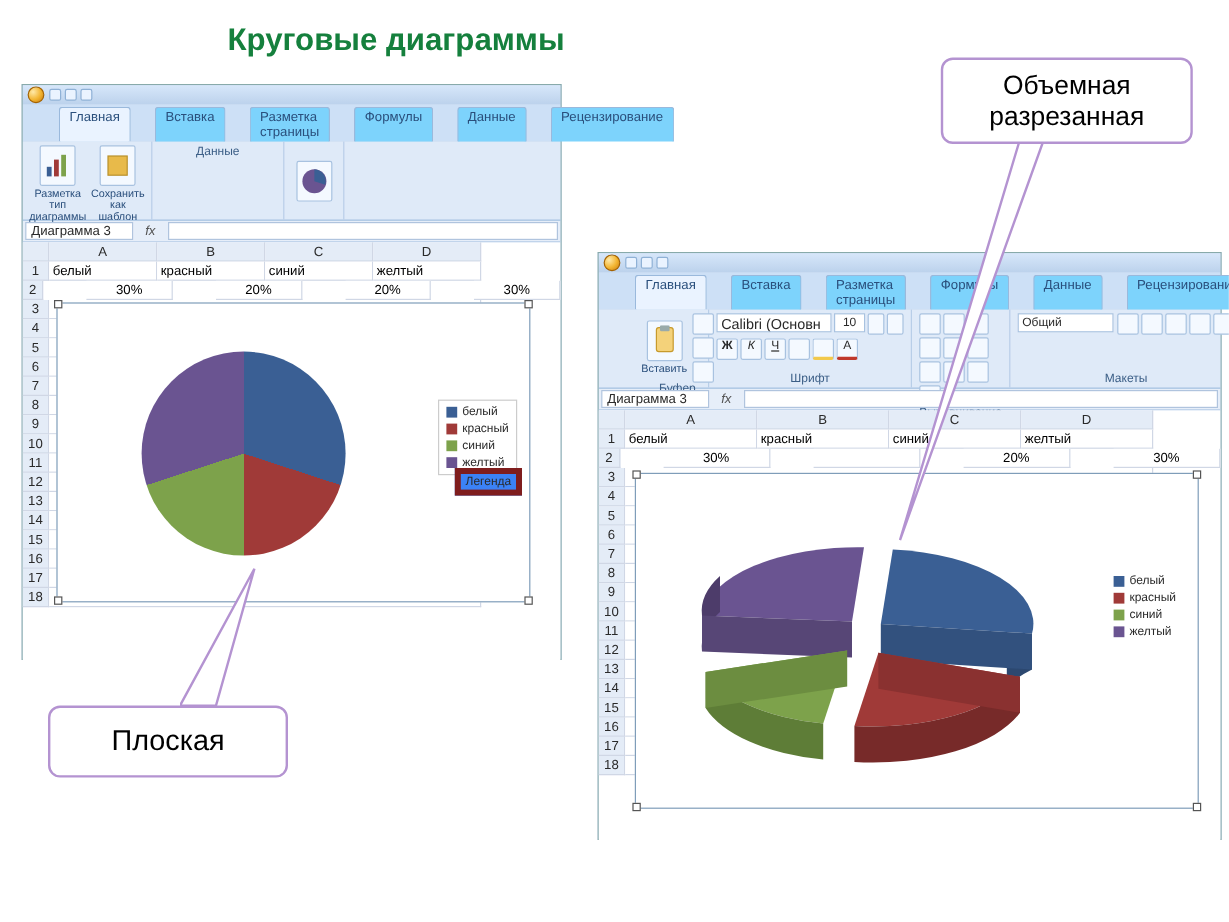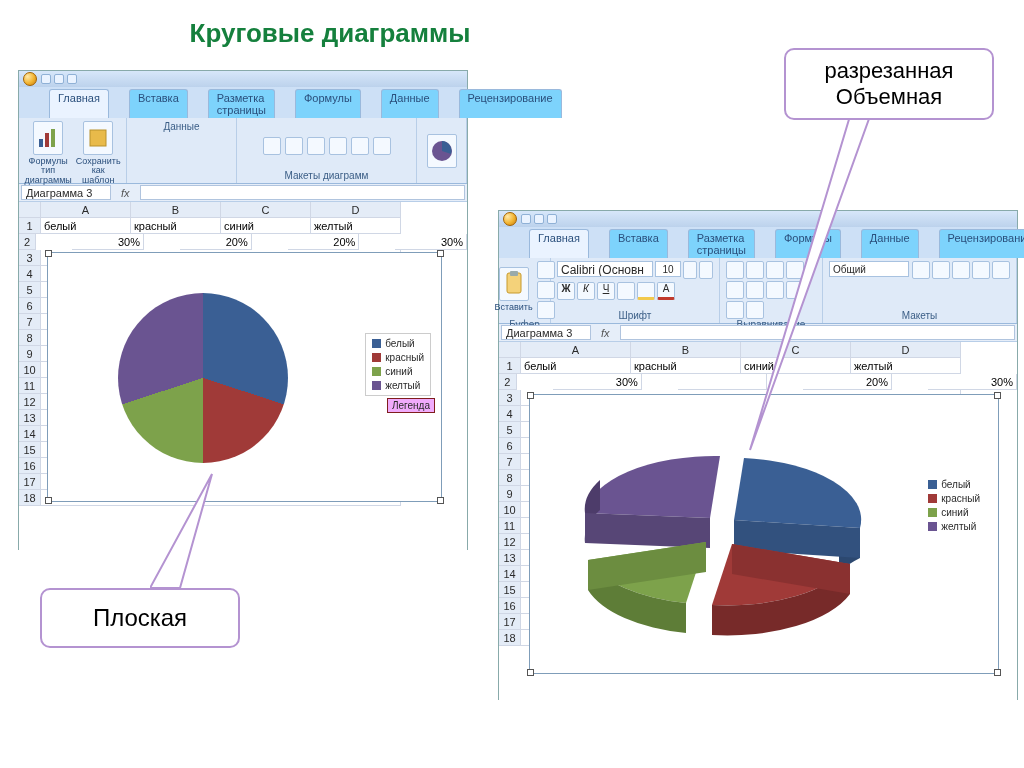--- a/index.html
+++ b/index.html
@@ -106,21 +106,21 @@
     border: 1px solid #d0d7e5; border-top:none; border-left:none;
     height: 16px; line-height:16px;
     font-size: 11px;
     overflow: hidden; white-space: nowrap;
   }
   .corner, .rh { background:#e4ecf7; text-align:center; }
   .ch { background:#e4ecf7; text-align:center; }
   .corner { width:22px; }
   .rh { width:22px; }
   .cell { padding: 0 3px; background:#fff; color:#000;}
-  .cell.r { text-align:right;margin-left:36px; }
+  .cell.r { text-align:center;margin-left:36px; }
   .chartbox {
     position:absolute;
     border: 1px solid #7f9db9;
     background:#fff;
   }
   .chartbox .handles::before, .chartbox .handles::after,
   .chartbox::before, .chartbox::after {
     content:""; position:absolute; width:5px;height:5px;
     background:#fff;border:1px solid #555;
   }
@@ -135,21 +135,21 @@
     border:1px solid #ccc; padding:4px 6px; background:#fff;
   }
   .legend.noborder { border:none; }
   .lg { display:flex; align-items:center; gap:4px;}
   .sw { width:9px; height:9px; }
   .c-blue   { background:#3a5f94; }
   .c-red    { background:#a03a38; }
   .c-green  { background:#7da24b; }
   .c-purple { background:#6a5491; }
   .tooltip {
-    position:absolute; background:#f0abfc; border:1px solid #7f1d1d;
+    position:absolute; background:#3b82f6; border:5px solid #7f1d1d;
     font-size:10px; padding:1px 4px;
   }
   
   .pie2d {
     position:absolute;
     width:170px; height:170px; border-radius:50%;
     background: conic-gradient(
       from 0deg,
       #3a5f94 0deg 108deg,     
       #a03a38 108deg 180deg,
@@ -163,22 +163,22 @@
     position:absolute;
     z-index:18;
   }
 </style>
 </head>
 <body>
 
 <div class="title">Круговые диаграммы</div>
 
 <div class="callout big" style="top:48px; right:30px; width:210px;">
+  <div>Объемная</div>
   <div>разрезанная</div>
-  <div>Объемная</div>
 </div>
 
 <svg class="ptr" style="left:740px; top:110px;" width="160" height="350">
   <polygon points="110,6 130,6 10,340" fill="#fff" stroke="#b493d1" stroke-width="2"></polygon>
 </svg>
 
 <div class="callout" style="left:40px; top:588px; width:200px; padding:14px 18px; font-size:24px;">
   <span>Плоская</span>
 </div>
 <svg class="ptr" style="left:150px; top:470px;" width="120" height="130">
@@ -206,46 +206,35 @@
     <div class="rgroup" style="width:108px;">
       <div class="icons">
         <div class="miniSplit">
           <div class="icbig">
               <svg width="22" height="22">
                 <rect x="2" y="12" width="4" height="8" fill="#3a5f94"></rect>
                 <rect x="8" y="6" width="4" height="14" fill="#a03a38"></rect>
                 <rect x="14" y="2" width="4" height="18" fill="#7da24b"></rect>
               </svg>
             </div>
-          <div class="l"><span>Формулы тип</span><br><span>диаграммы</span></div>
+          <div class="l"><span>Разметка тип</span><br><span>диаграммы</span></div>
         </div>
         <div class="miniSplit">
           <div class="icbig">
               <svg width="20" height="20">
                 <rect x="2" y="2" width="16" height="16" fill="#e8ba4a" stroke="#b8912c"></rect>
               </svg>
             </div>
           <div class="l"><span>Сохранить</span><br><span>как шаблон</span></div>
         </div>
       </div>
       <div class="lbl">Тип</div>
     </div>
     <div class="rgroup" style="width:110px;">
       <div class="lbl">Данные</div>
-    </div>
-    <div class="rgroup" style="flex:1;">
-      <div class="icons" style="flex-wrap:wrap; max-width:160px;">
-        <div class="ic"></div>
-        <div class="ic"></div>
-        <div class="ic"></div>
-        <div class="ic"></div>
-        <div class="ic"></div>
-        <div class="ic"></div>
-      </div>
-      <div class="lbl">Макеты диаграмм</div>
     </div>
     <div class="rgroup" style="width:50px;">
       <div class="icons">
           <div class="icbig">
             <svg width="24" height="24">
               <circle cx="12" cy="12" r="10" fill="#6a5491"></circle>
               <path d="M12 12 L12 2 A10 10 0 0 1 21 15 Z" fill="#3a5f94"></path>
             </svg>
           </div>
         </div>
@@ -382,21 +371,21 @@
   </div>
   <div class="tabs">
     <div class="tab active">Главная</div>
     <div class="tab">Вставка</div>
     <div class="tab">Разметка страницы</div>
     <div class="tab">Формулы</div>
     <div class="tab">Данные</div>
     <div class="tab">Рецензирование</div>
   </div>
   <div class="ribbon">
-    <div class="rgroup" style="width:52px;">
+    <div class="rgroup" style="width:52px;margin-left:40px;">
       <div class="icons">
         <div class="miniSplit">
           <div class="icbig">
               <svg width="22" height="26">
                 <rect x="4" y="2" width="14" height="20" rx="2" fill="#f4d27a" stroke="#c79a2c"></rect>
                 <rect x="7" y="0" width="8" height="5" rx="1" fill="#9aa"></rect>
               </svg>
             </div>
           <div class="l">Вставить</div>
         </div>

